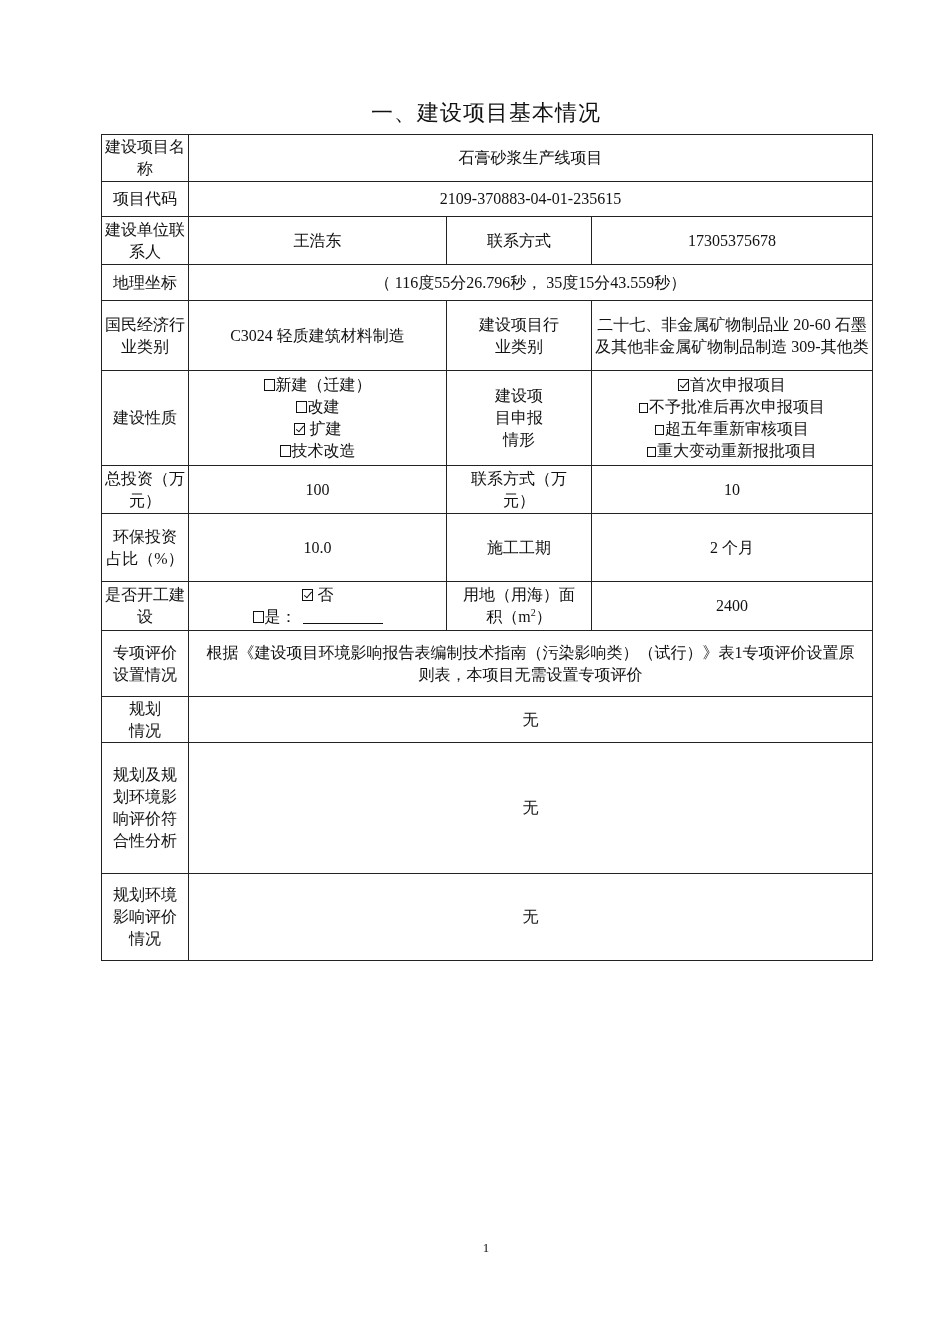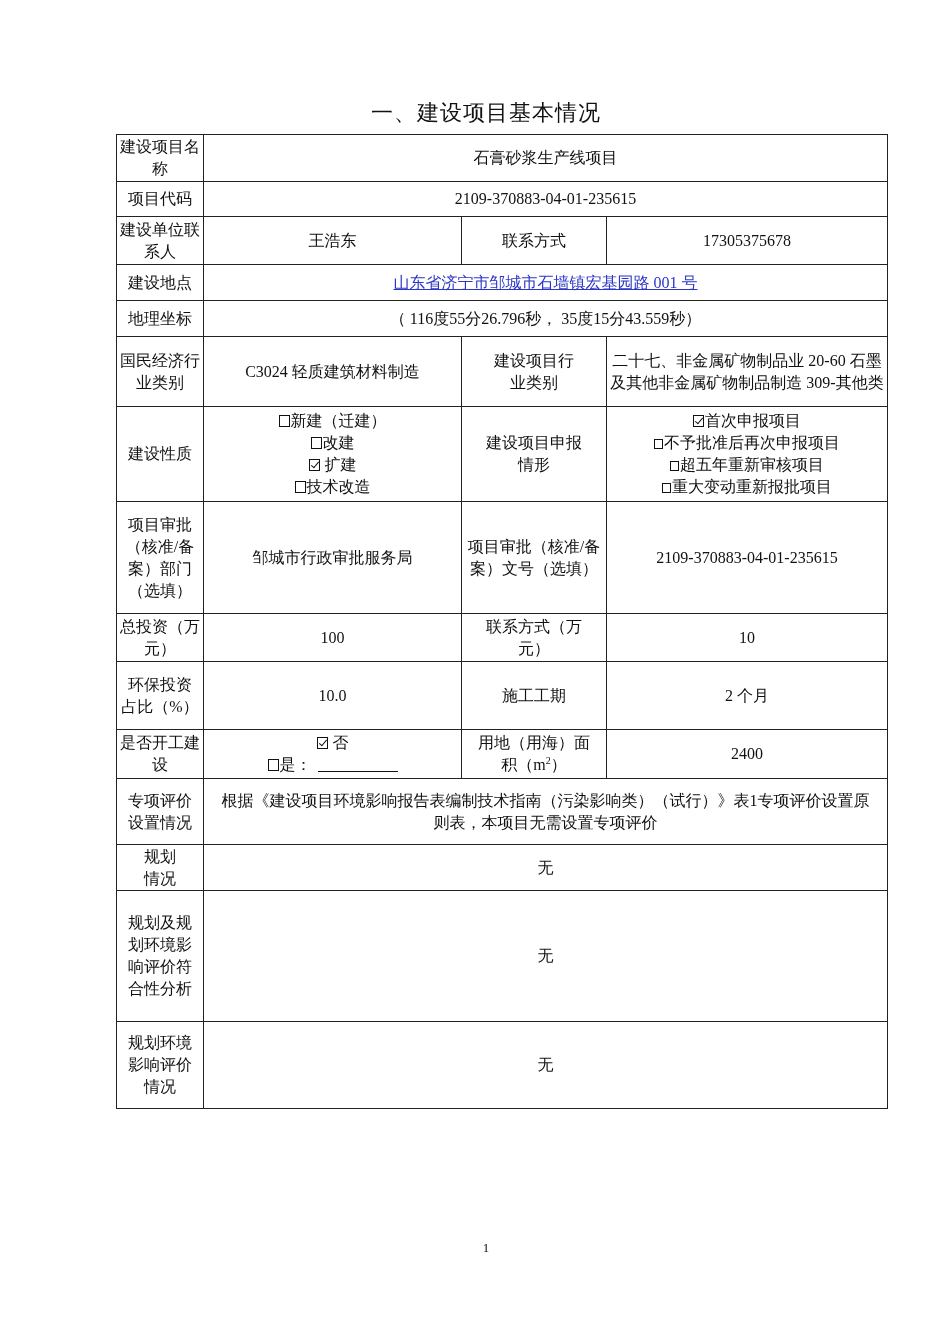--- a/index.html
+++ b/index.html
@@ -6,21 +6,21 @@
     body {
       width: 950px; height: 1344px; position: relative; overflow: hidden;
       font-family: "Liberation Serif", "DejaVu Serif", serif;
       color: #111;
     }
     .title {
       position: absolute; left: 0; top: 98px; width: 972px;
       text-align: center; font-size: 22px; letter-spacing: 1px;
     }
     table.form {
-      position: absolute; left: 116px; top: 134px;
+      position: absolute; left: 101px; top: 134px;
       border-collapse: collapse; table-layout: fixed;
       width: 771px;
       font-size: 16px; line-height: 22px;
     }
     table.form td {
       border: 1.5px solid #222;
       padding: 0 1px;
       text-align: center; vertical-align: middle;
       overflow: hidden;
     }
@@ -57,26 +57,20 @@
     <td class="lbl">项目代码</td>
     <td colspan="3">2109-370883-04-01-235615</td>
   </tr>
   <tr style="height:48px">
     <td class="lbl">建设单位联系人</td>
     <td>王浩东</td>
     <td>联系方式</td>
     <td>17305375678</td>
   </tr>
   <tr style="height:36px">
-    <td class="lbl">建设地点</td>
-    <td colspan="3">
-      <span class="addr">山东省济宁市邹城市石墙镇宏基园路 001 号</span>
-    </td>
-  </tr>
-  <tr style="height:36px">
     <td class="lbl">地理坐标</td>
     <td colspan="3">
       <span>（</span>
       <span class="u">116</span><span>度</span><span class="u">55</span><span>分</span><span class="u">26.796</span><span>秒，</span>
       <span class="u">35</span><span>度</span><span class="u">15</span><span>分</span><span class="u">43.559</span><span>秒）</span>
     </td>
   </tr>
   <tr style="height:70px">
     <td class="lbl">国民经济行业类别</td>
     <td>C3024 轻质建筑材料制造</td>
@@ -84,33 +78,27 @@
     <td class="left">二十七、非金属矿物制品业 20-60 石墨及其他非金属矿物制品制造 309-其他类</td>
   </tr>
   <tr style="height:95px">
     <td class="lbl">建设性质</td>
     <td class="left">
       <div><span class="cb"></span><span>新建（迁建）</span></div>
       <div><span class="cb"></span><span>改建</span></div>
       <div><span class="cb checked"></span> <span>扩建</span></div>
       <div><span class="cb"></span><span>技术改造</span></div>
     </td>
-    <td style="padding:0 20px">建设项目申报情形</td>
+    <td style="padding:0 44px">建设项目申报情形</td>
     <td class="left">
       <div><span class="cb checked"></span><span>首次申报项目</span></div>
       <div><span class="cb" style="width:9px;height:10px"></span><span>不予批准后再次申报项目</span></div>
       <div><span class="cb" style="width:9px;height:10px"></span><span>超五年重新审核项目</span></div>
       <div><span class="cb" style="width:9px;height:10px"></span><span>重大变动重新报批项目</span></div>
     </td>
-  </tr>
-  <tr style="height:112px">
-    <td class="lbl" style="padding:0 2px">项目审批（核准/备案）部门（选填）</td>
-    <td>邹城市行政审批服务局</td>
-    <td>项目审批（核准/备案）文号（选填）</td>
-    <td>2109-370883-04-01-235615</td>
   </tr>
   <tr style="height:48px">
     <td class="lbl">总投资（万元）</td>
     <td>100</td>
     <td style="padding:0 14px">联系方式（万元）</td>
     <td>10</td>
   </tr>
   <tr style="height:68px">
     <td class="lbl" style="padding:0 4px">环保投资占比（%）</td>
     <td>10.0</td>

